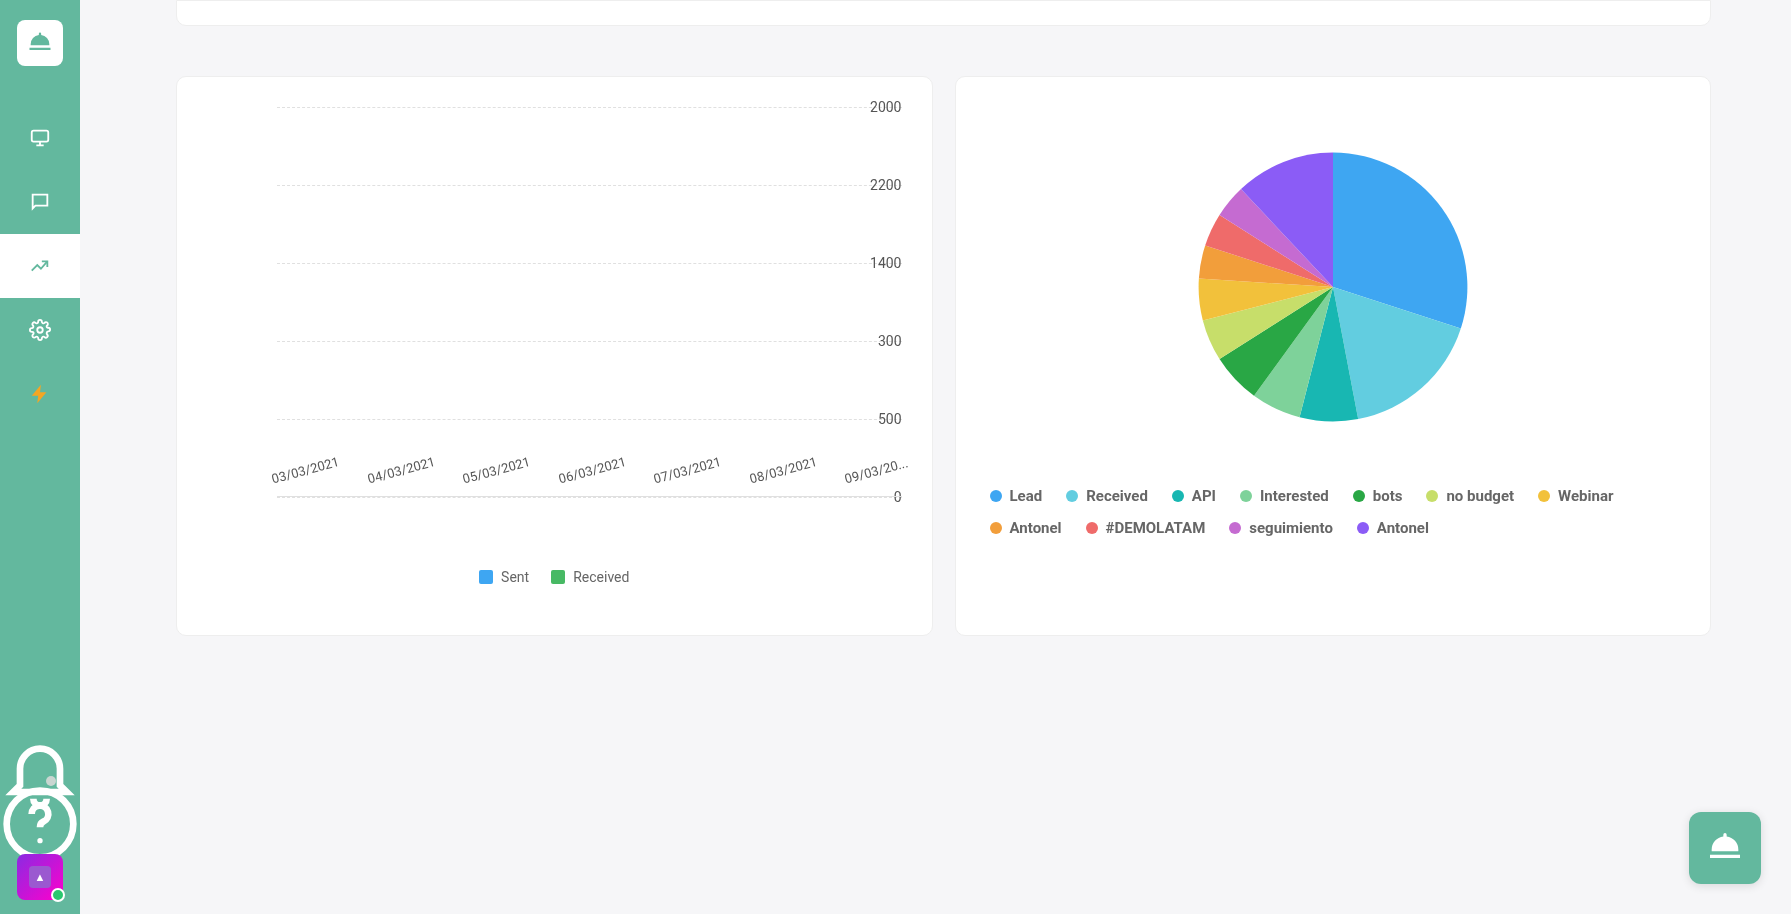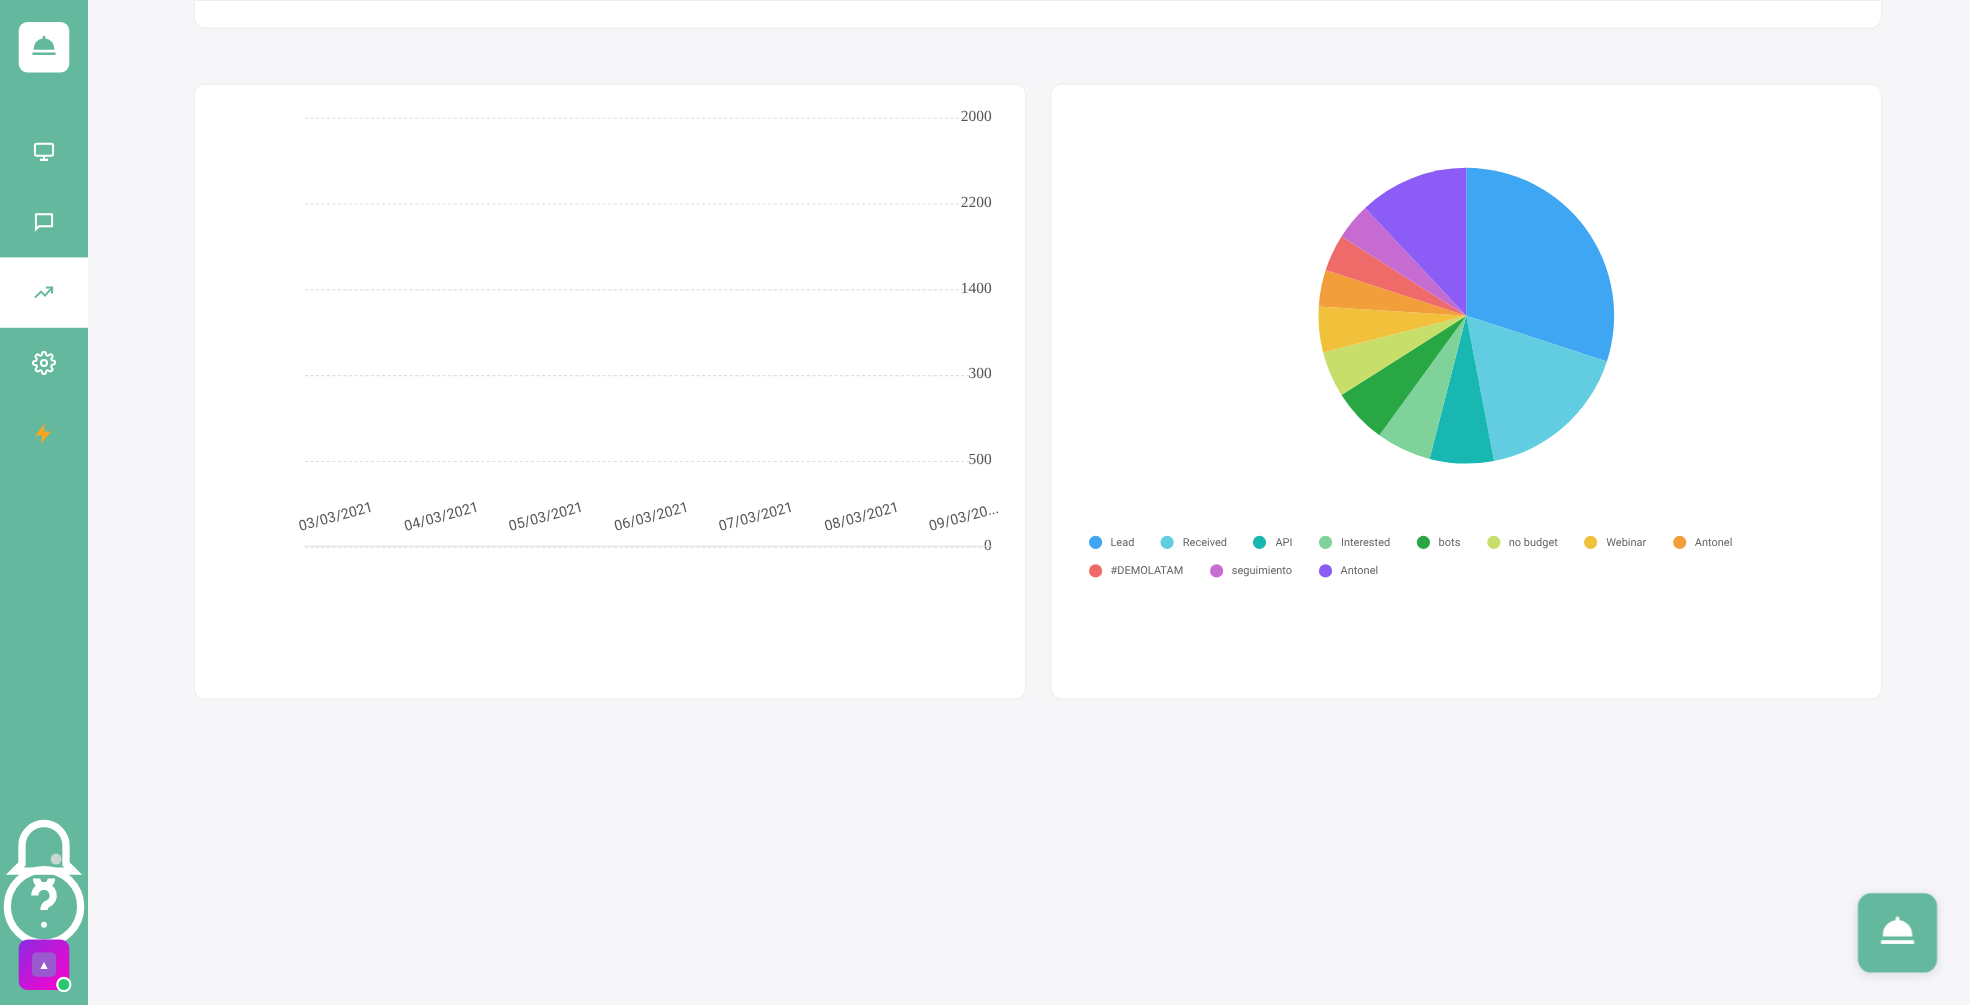--- a/index.html
+++ b/index.html
@@ -86,21 +86,21 @@
     border-radius: 10px;
     flex: 1;
     padding: 30px 20px 20px;
     position: relative;
     min-height: 560px;
   }
 
   
   .bar-chart { position: relative; width: 100%; height: 390px; margin-left: 0; }
   .y-tick {
-    position: absolute; right: 10px; font-size: 14px; color: #555; transform: translateY(-50%); font-family: Liberation Serif, serif;
+    position: absolute; right: 10px; font-size: 14px; color: #555; transform: translateY(-50%);
   }
   .grid-line {
     position: absolute; left: 80px; right: 10px; border-top: 1px dashed #e0e0e0;
   }
   .plot-area {
     position: absolute; left: 80px; right: 10px; top: 0; bottom: 0;
     display: flex; align-items: flex-end; justify-content: space-around;
     border-bottom: 1px solid #e0e0e0;
   }
   .bar-group { width: 11%; display: flex; flex-direction: column-reverse; align-items: stretch; }
@@ -109,21 +109,21 @@
   .x-label { font-size: 13px; color: #555; transform: rotate(-15deg); transform-origin: left top; white-space: nowrap; }
   .legend-bar { display:flex; gap: 22px; justify-content:center; margin-top: 72px;}
   .legend-item { display:flex; align-items:center; gap:8px; font-size:14px; color:#666; cursor:pointer;}
   .legend-item .sw { width:14px; height:14px; border-radius:2px; }
 
   
   .pie-wrap { display:flex; flex-direction:column; align-items:center; padding-top: 40px;}
   .pie { position:relative; width:280px; height:280px; }
   .pie svg { width:100%; height:100%; }
   .legend-pie { display:flex; flex-wrap: wrap; gap: 14px 24px; margin-top: 60px; padding: 0 14px; }
-  .legend-pie .legend-item { font-size: 10px; }
+  .legend-pie .legend-item { font-size: 15px; font-weight: bold; }
   .legend-pie .sw { width:12px; height:12px; border-radius:50%; }
 
   
   .fab {
     position: fixed; right: 30px; bottom: 30px;
     width: 72px; height: 72px; border-radius: 12px;
     background: #63b89e;
     display:flex; align-items:center; justify-content:center;
     box-shadow: 0 2px 10px rgba(0,0,0,.12);
     cursor:pointer;
@@ -249,20 +249,30 @@
             </div>
           </div>
         <div class="x-labels" id="x-labels">
             <span class="x-label">03/03/2021</span>
             <span class="x-label">04/03/2021</span>
             <span class="x-label">05/03/2021</span>
             <span class="x-label">06/03/2021</span>
             <span class="x-label">07/03/2021</span>
             <span class="x-label">08/03/2021</span>
             <span class="x-label">09/03/20...</span>
+          </div>
+        <div class="legend-bar" id="legend-bar">
+            <div class="legend-item">
+              <span class="sw" style="background: rgb(62, 166, 242);"></span>
+              <span>Sent</span>
+            </div>
+            <div class="legend-item">
+              <span class="sw" style="background: rgb(71, 185, 100);"></span>
+              <span>Received</span>
+            </div>
           </div>
       </div>
 
       <div class="card">
         <div class="pie-wrap">
           <div class="pie">
             <svg viewBox="0 0 100 100" id="pie-svg">
                 <path d="M 50 50 L 50 2 A 48 48 0 0 1 95.65071278216737 64.83281572999748 Z" fill="#3ea6f2"></path>
                 <path d="M 50 50 L 95.65071278216737 64.83281572999748 A 48 48 0 0 1 58.99430310011478 97.14978803497706 Z" fill="#62cde0"></path>
                 <path d="M 50 50 L 58.99430310011478 97.14978803497706 A 48 48 0 0 1 38.06288541608697 96.49199173417429 Z" fill="#18b7b2"></path>

